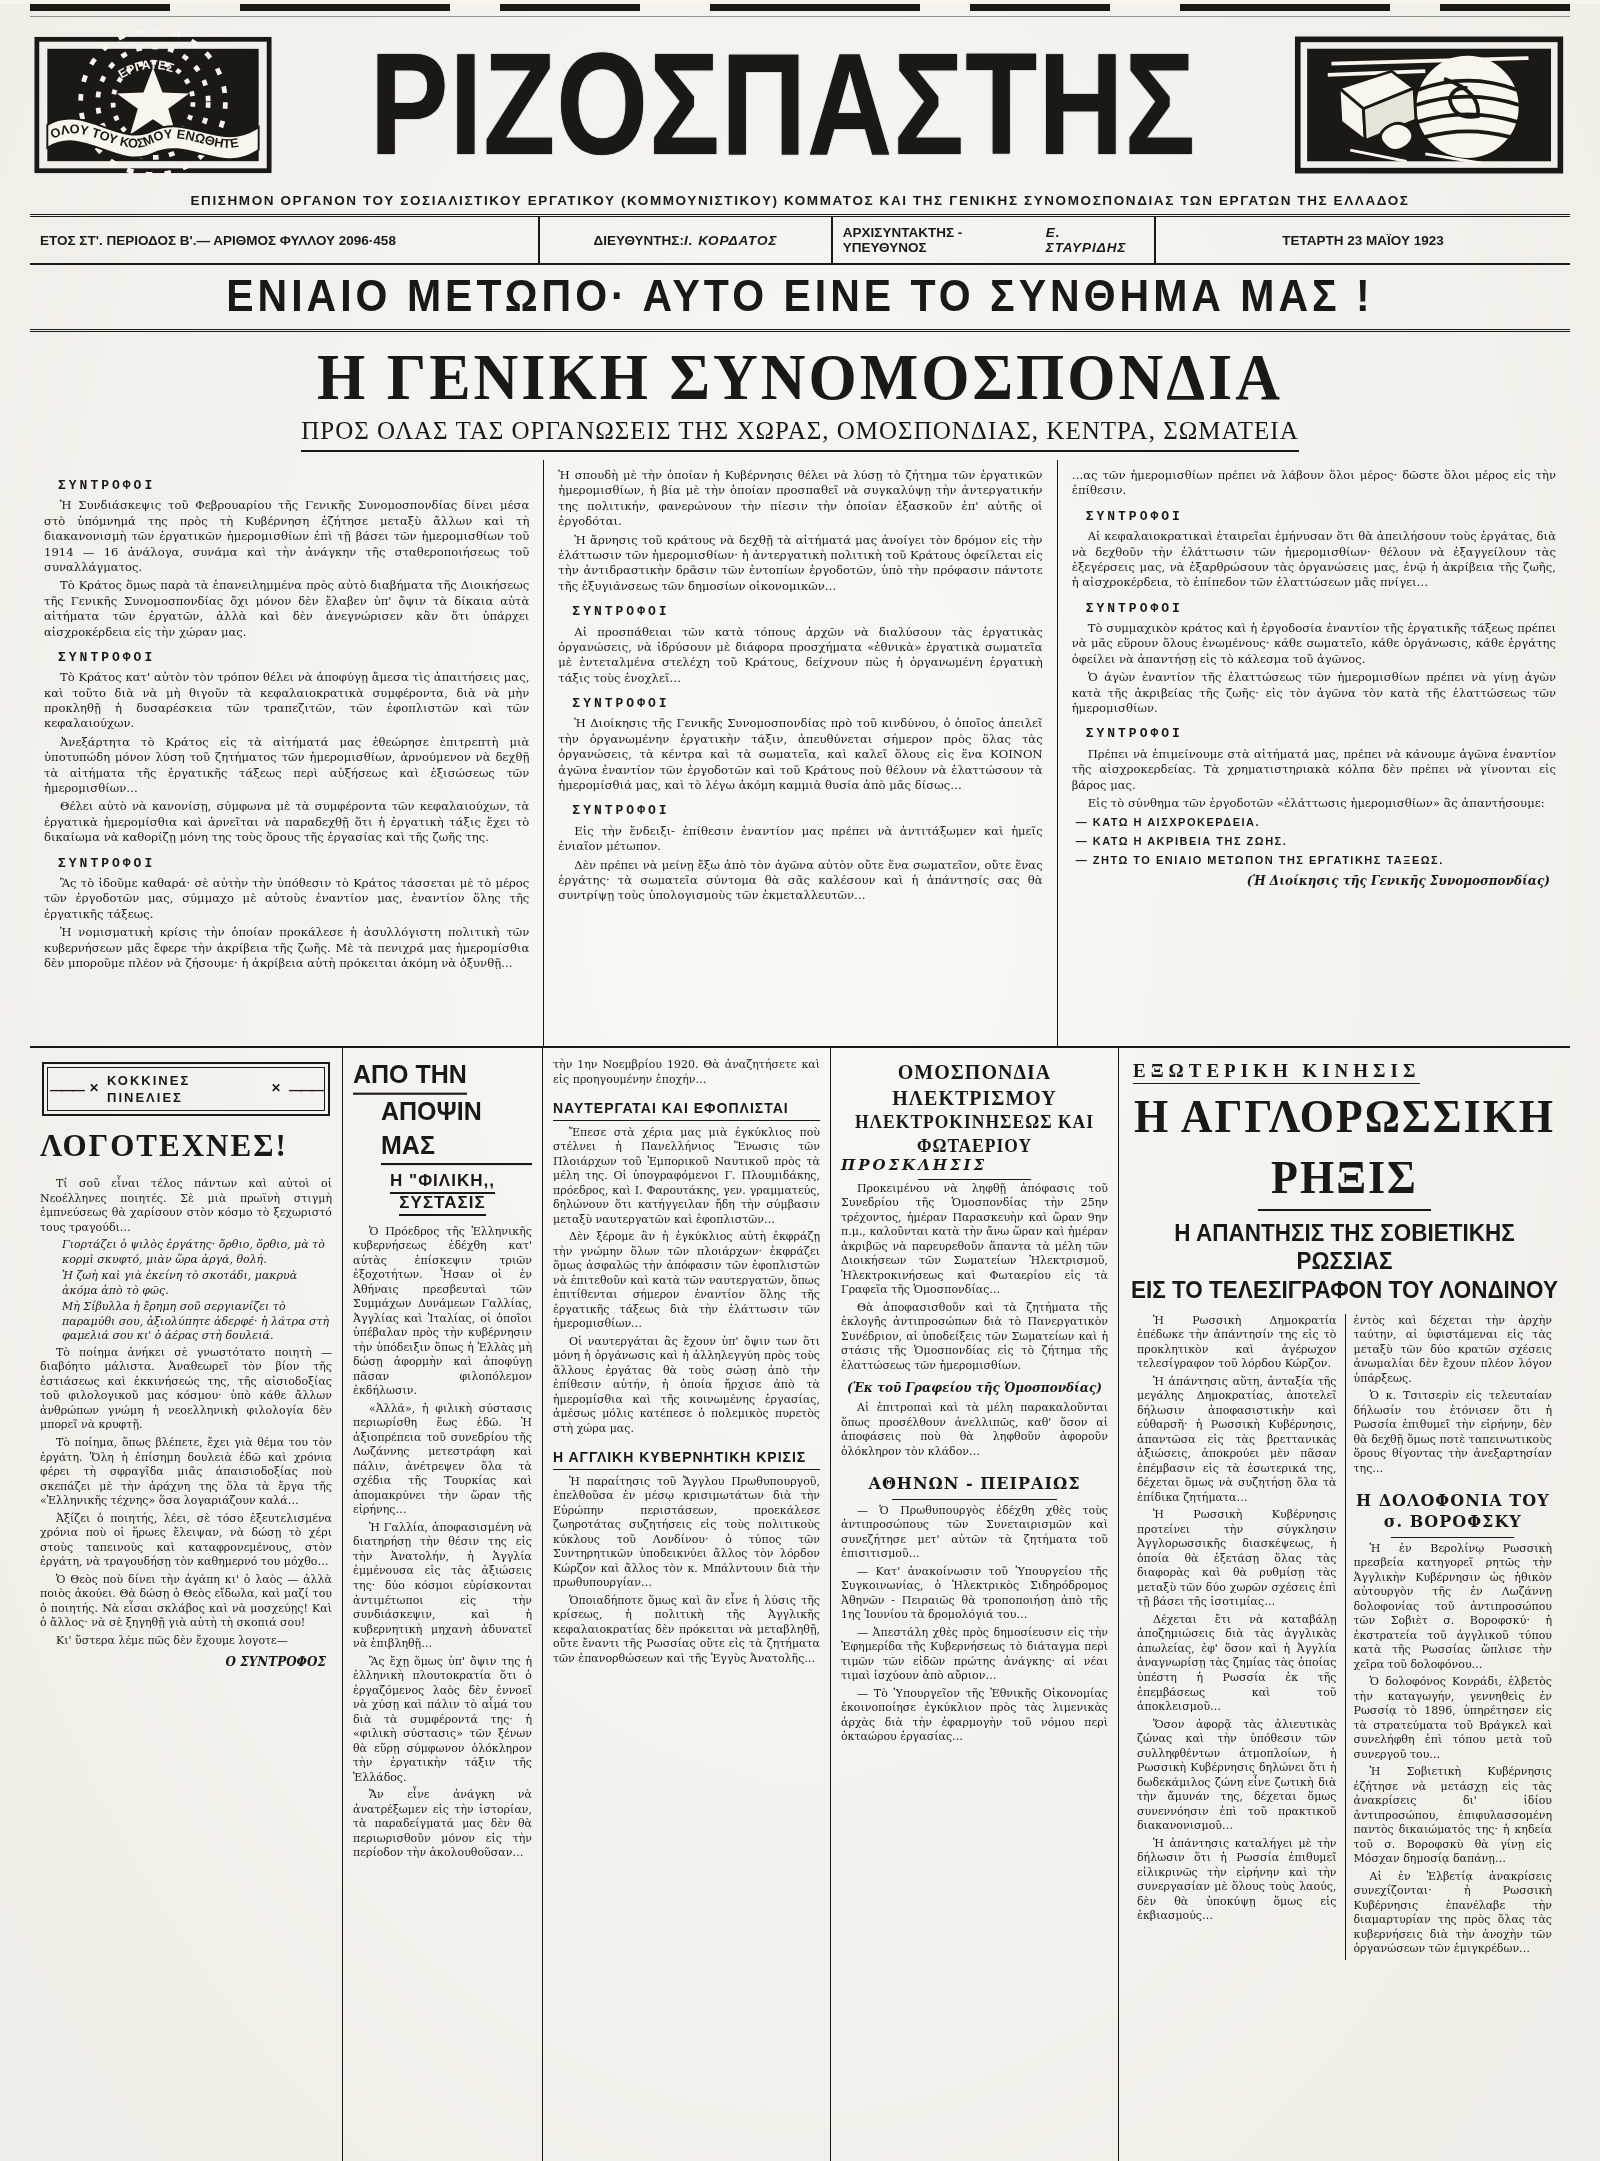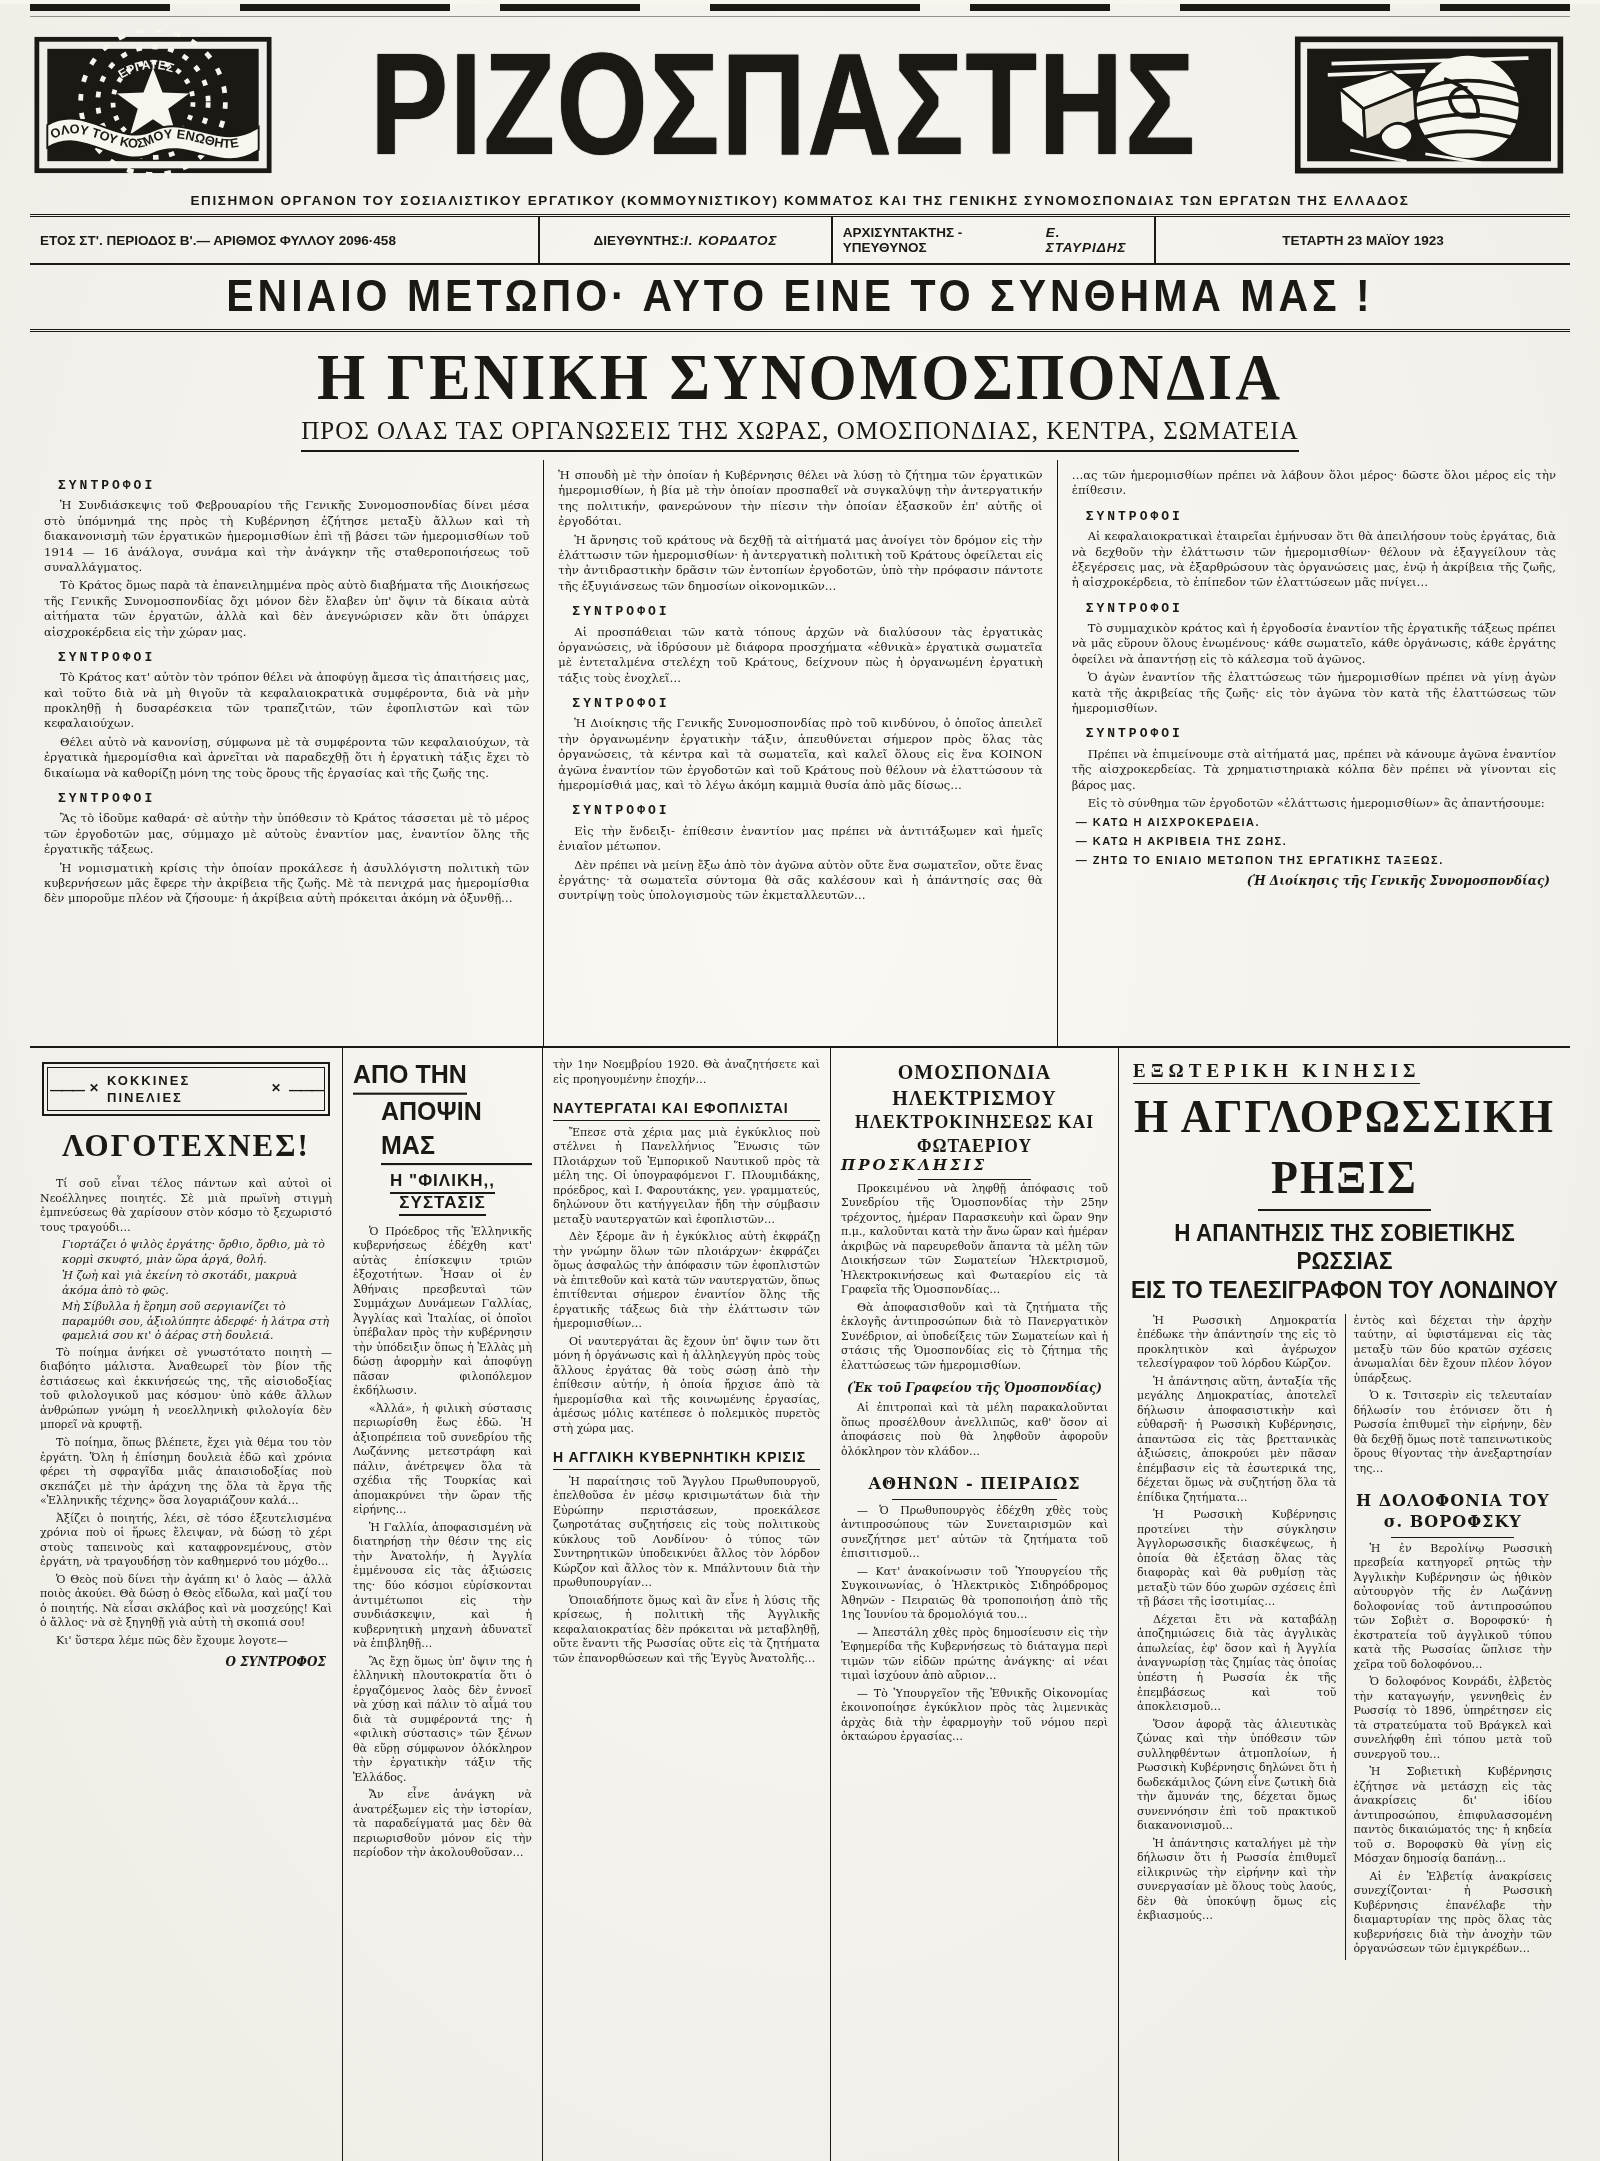--- a/index.html
+++ b/index.html
@@ -92,21 +92,21 @@
   .bcol + .bcol{border-left:1px solid var(--ink);}
 
   .kokkines-box{border:2px solid var(--ink);padding:3px;margin:4px 2px 10px;}
   .kokkines-inner{border:1px solid var(--ink);display:flex;align-items:center;
     justify-content:center;gap:6px;padding:4px 2px;
     font-family:"Liberation Sans", sans-serif;font-weight:700;font-size:13px;
     letter-spacing:2px;}
   .kx{font-size:12px;}
   .kdash{letter-spacing:-2px;font-weight:900;}
   .logotechnes-title{font-family:"Liberation Serif", serif;font-weight:700;
-    font-size:31px;letter-spacing:2px;text-align:center;margin:6px 0 10px;}
+    font-size:31px;letter-spacing:2px;text-align:left;margin:6px 0 10px;}
 
   .apopsin-head{font-family:"Liberation Sans", sans-serif;font-weight:900;
     font-size:25px;line-height:1.25;margin-bottom:10px;transform:scaleY(1.05);
     transform-origin:left top;}
   .apopsin-head .l1{display:inline-block;border-bottom:2px solid var(--ink);padding-bottom:2px;}
   .apopsin-head .l2{display:inline-block;margin-left:28px;border-bottom:2px solid var(--ink);padding-bottom:2px;}
   .apopsin-sub{font-family:"Liberation Sans", sans-serif;font-weight:700;
     font-size:17px;text-align:center;margin:4px 0 10px;letter-spacing:1px;}
   .apopsin-sub span{border-bottom:2px solid var(--ink);padding-bottom:2px;}
 
@@ -218,20 +218,21 @@
       <span>ΠΡΟΣ ΟΛΑΣ ΤΑΣ ΟΡΓΑΝΩΣΕΙΣ ΤΗΣ ΧΩΡΑΣ, ΟΜΟΣΠΟΝΔΙΑΣ, ΚΕΝΤΡΑ, ΣΩΜΑΤΕΙΑ</span>
     </div>
     <div class="lead-cols">
       <div class="col">
 
       <p class="blk crosshead-left">ΣΥΝΤΡΟΦΟΙ</p>
           <p class="blk para">Ἡ Συνδιάσκεψις τοῦ Φεβρουαρίου τῆς Γενικῆς Συνομοσπονδίας δίνει μέσα στὸ ὑπόμνημά της πρὸς τὴ Κυβέρνηση ἐζήτησε μεταξὺ ἄλλων καὶ τὴ διακανονισμὴ τῶν ἐργατικῶν ἡμερομισθίων ἐπὶ τῇ βάσει τῶν ἡμερομισθίων τοῦ 1914 — 16 ἀνάλογα, συνάμα καὶ τὴν ἀνάγκην τῆς σταθεροποιήσεως τοῦ συναλλάγματος.</p>
           <p class="blk para">Τὸ Κράτος ὅμως παρὰ τὰ ἐπανειλημμένα πρὸς αὐτὸ διαβήματα τῆς Διοικήσεως τῆς Γενικῆς Συνομοσπονδίας ὄχι μόνον δὲν ἔλαβεν ὑπ' ὄψιν τὰ δίκαια αὐτὰ αἰτήματα τῶν ἐργατῶν, ἀλλὰ καὶ δὲν ἀνεγνώρισεν κἂν ὅτι ὑπάρχει αἰσχροκέρδεια εἰς τὴν χώραν μας.</p>
           <p class="blk crosshead-left">ΣΥΝΤΡΟΦΟΙ</p>
           <p class="blk para">Τὸ Κράτος κατ' αὐτὸν τὸν τρόπον θέλει νὰ ἀποφύγῃ ἄμεσα τὶς ἀπαιτήσεις μας, καὶ τοῦτο διὰ νὰ μὴ θιγοῦν τὰ κεφαλαιοκρατικὰ συμφέροντα, διὰ νὰ μὴν προκληθῇ ἡ δυσαρέσκεια τῶν τραπεζιτῶν, τῶν ἐφοπλιστῶν καὶ τῶν κεφαλαιούχων.</p>
+          <p class="blk para">Ἀνεξάρτητα τὸ Κράτος εἰς τὰ αἰτήματά μας ἐθεώρησε ἐπιτρεπτὴ μιὰ ὑποτυπώδη μόνον λύση τοῦ ζητήματος τῶν ἡμερομισθίων, ἀρνούμενον νὰ δεχθῇ τὰ αἰτήματα τῆς ἐργατικῆς τάξεως περὶ αὐξήσεως καὶ ἐξισώσεως τῶν ἡμερομισθίων…</p>
           <p class="blk para">Θέλει αὐτὸ νὰ κανονίσῃ, σύμφωνα μὲ τὰ συμφέροντα τῶν κεφαλαιούχων, τὰ ἐργατικὰ ἡμερομίσθια καὶ ἀρνεῖται νὰ παραδεχθῇ ὅτι ἡ ἐργατικὴ τάξις ἔχει τὸ δικαίωμα νὰ καθορίζῃ μόνη της τοὺς ὅρους τῆς ἐργασίας καὶ τῆς ζωῆς της.</p>
           <p class="blk crosshead-left">ΣΥΝΤΡΟΦΟΙ</p>
           <p class="blk para">Ἂς τὸ ἰδοῦμε καθαρά· σὲ αὐτὴν τὴν ὑπόθεσιν τὸ Κράτος τάσσεται μὲ τὸ μέρος τῶν ἐργοδοτῶν μας, σύμμαχο μὲ αὐτοὺς ἐναντίον μας, ἐναντίον ὅλης τῆς ἐργατικῆς τάξεως.</p>
           <p class="blk para">Ἡ νομισματικὴ κρίσις τὴν ὁποίαν προκάλεσε ἡ ἀσυλλόγιστη πολιτικὴ τῶν κυβερνήσεων μᾶς ἔφερε τὴν ἀκρίβεια τῆς ζωῆς. Μὲ τὰ πενιχρά μας ἡμερομίσθια δὲν μποροῦμε πλέον νὰ ζήσουμε· ἡ ἀκρίβεια αὐτὴ πρόκειται ἀκόμη νὰ ὀξυνθῇ…</p>
         </div>
       <div class="col">
 
       <p class="blk continuation">Ἡ σπουδὴ μὲ τὴν ὁποίαν ἡ Κυβέρνησις θέλει νὰ λύσῃ τὸ ζήτημα τῶν ἐργατικῶν ἡμερομισθίων, ἡ βία μὲ τὴν ὁποίαν προσπαθεῖ νὰ συγκαλύψῃ τὴν ἀντεργατικήν της πολιτικήν, φανερώνουν τὴν πίεσιν τὴν ὁποίαν ἐξασκοῦν ἐπ' αὐτῆς οἱ ἐργοδόται.</p>
           <p class="blk para">Ἡ ἄρνησις τοῦ κράτους νὰ δεχθῇ τὰ αἰτήματά μας ἀνοίγει τὸν δρόμον εἰς τὴν ἐλάττωσιν τῶν ἡμερομισθίων· ἡ ἀντεργατικὴ πολιτικὴ τοῦ Κράτους ὀφείλεται εἰς τὴν ἀντιδραστικὴν δρᾶσιν τῶν ἐντοπίων ἐργοδοτῶν, ὑπὸ τὴν πρόφασιν πάντοτε τῆς ἐξυγιάνσεως τῶν δημοσίων οἰκονομικῶν…</p>
           <p class="blk crosshead-left">ΣΥΝΤΡΟΦΟΙ</p>

